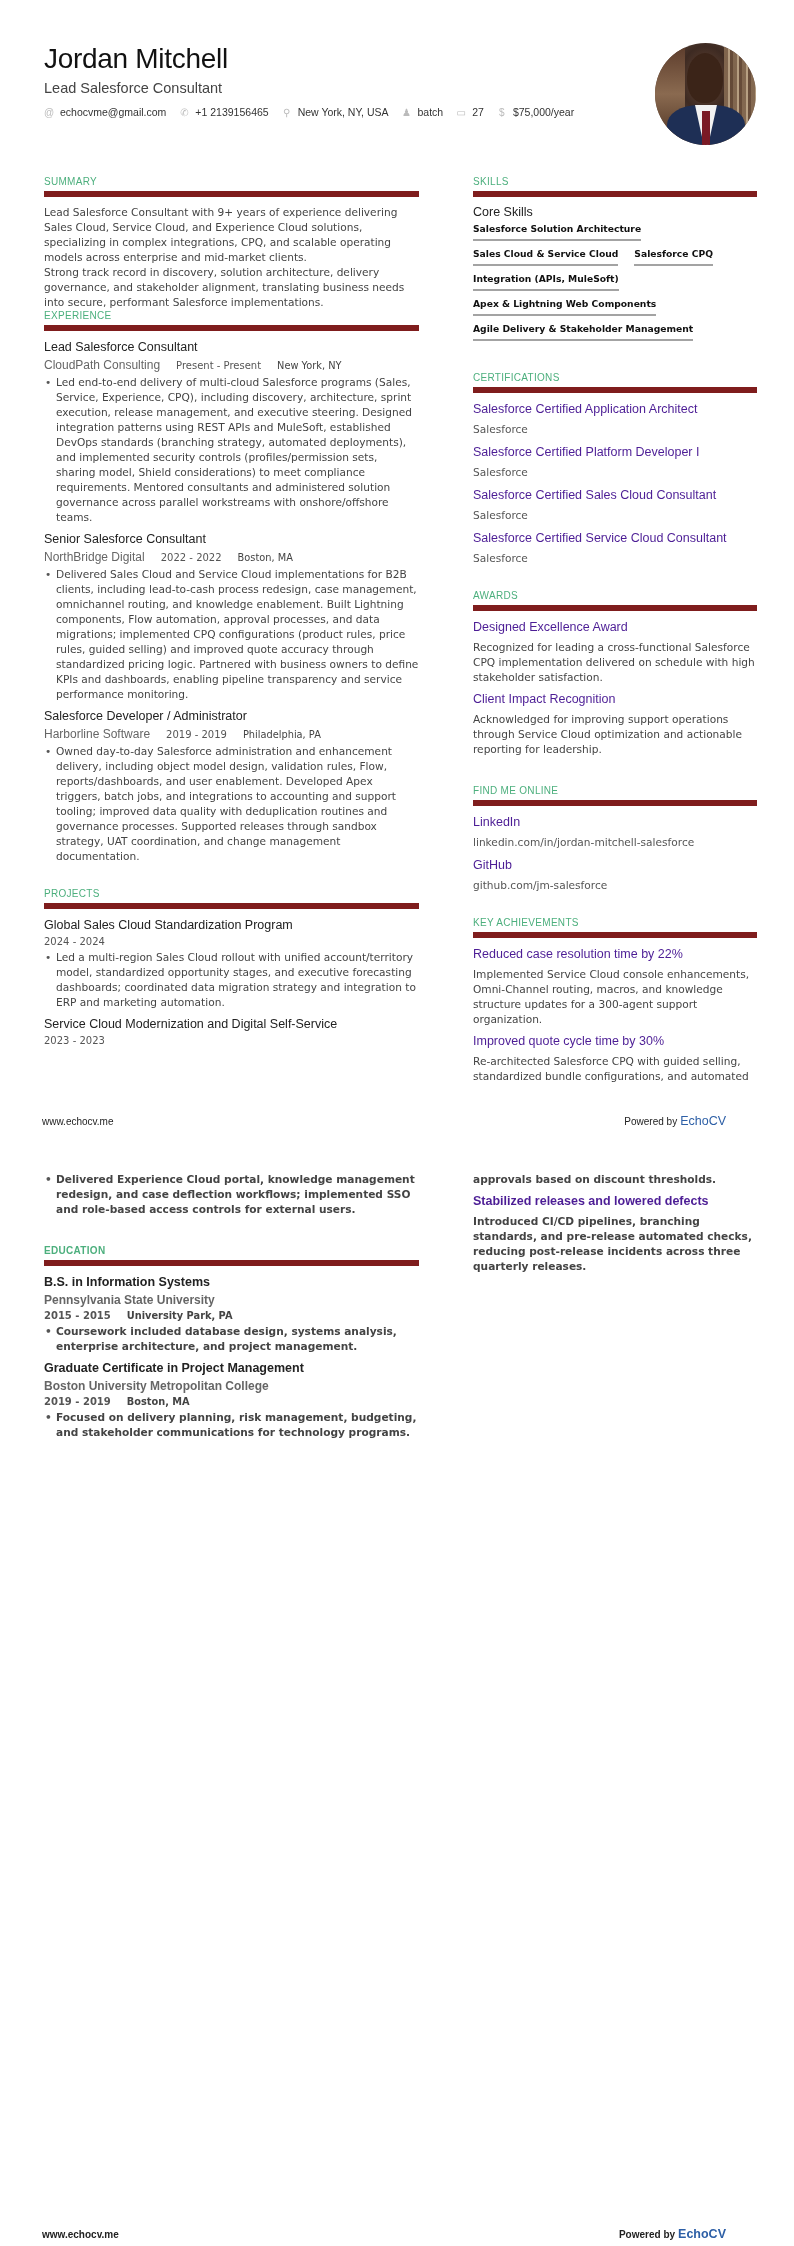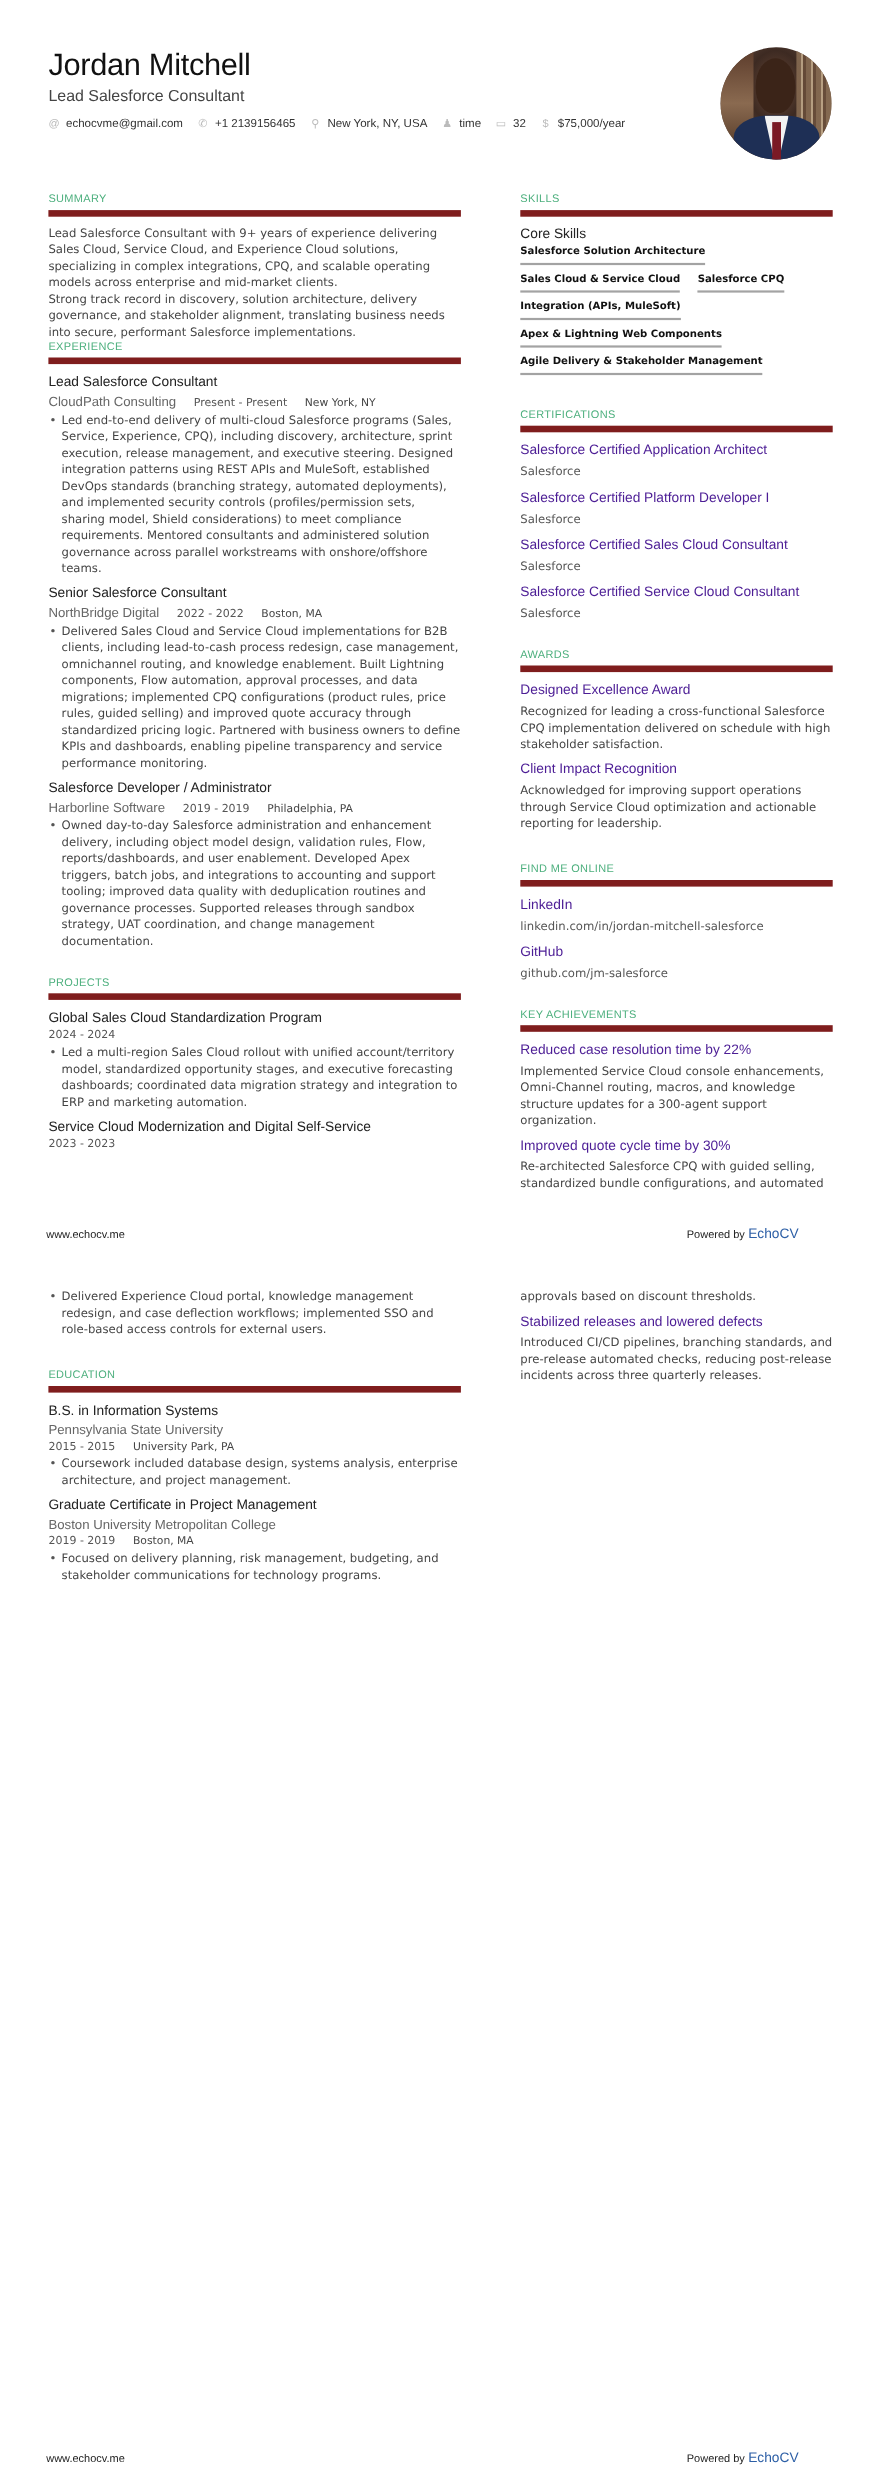--- a/index.html
+++ b/index.html
@@ -7,21 +7,21 @@
       width: 794px;
       height: 2246px;
       background: #ffffff;
       font-family: "DejaVu Sans", sans-serif;
       color: #333;
       position: relative;
       overflow: hidden;
     }
     .page { position: absolute; left: 0; width: 762px; }
     .page1 { top: 0; height: 1123px; }
-    .page2 { top: 1123px; height: 1123px; }
+    .page2 { top: 1123px; height: 1123px; font-weight: bold; }
 
     .header { position: absolute; left: 44px; top: 42px; width: 560px; }
     .name {
       font-family: "Liberation Sans", sans-serif;
       font-size: 28px; font-weight: 400; color: #111; letter-spacing: -0.3px;
       line-height: 34px;
     }
     .title {
       font-family: "Liberation Sans", sans-serif;
       font-size: 14.5px; color: #444; margin-top: 4px;
@@ -94,25 +94,25 @@
       <div class="contact">
         <span class="ico">✆</span>
         <span>+1 2139156465</span>
       </div>
       <div class="contact">
         <span class="ico">⚲</span>
         <span>New York, NY, USA</span>
       </div>
       <div class="contact">
         <span class="ico">♟</span>
-        <span>time</span>
+        <span>batch</span>
       </div>
       <div class="contact">
         <span class="ico">▭</span>
-        <span>32</span>
+        <span>27</span>
       </div>
       <div class="contact">
         <span class="ico">$</span>
         <span>$75,000/year</span>
       </div>
     </div>
   </div>
 
   <div class="photo">
     <div class="bg-l"></div>

